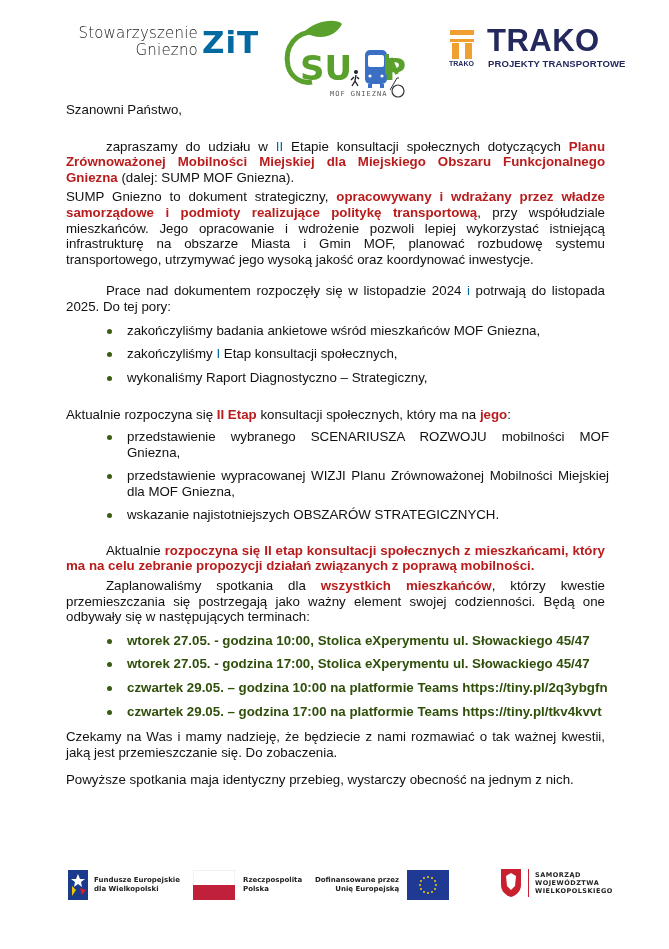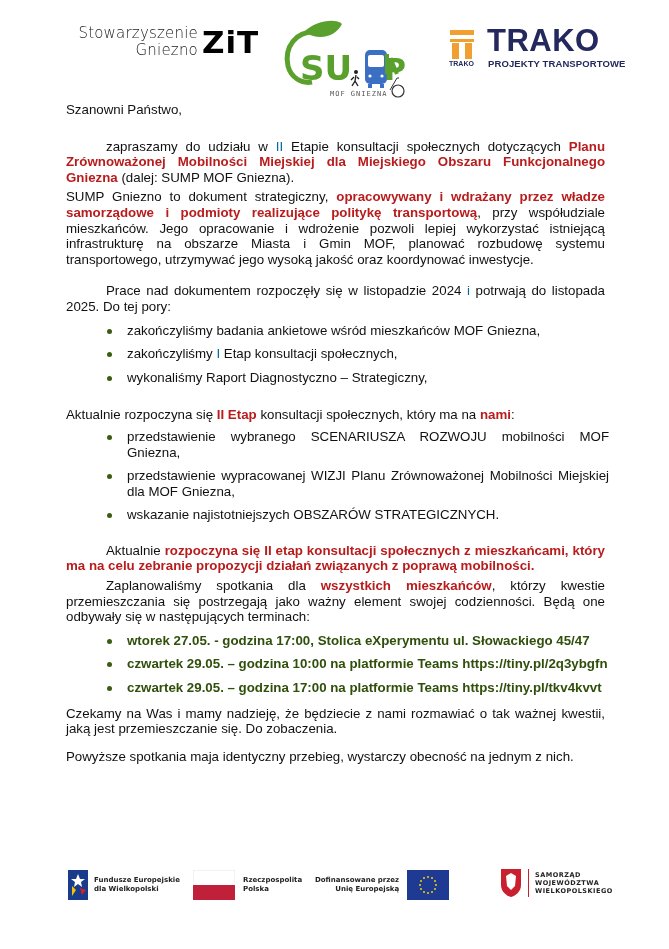--- a/index.html
+++ b/index.html
@@ -2,21 +2,21 @@
 <html><head>
 <meta charset="utf-8">
 <style>
   html, body { margin: 0; padding: 0; background: #ffffff; }
   body { width: 669px; height: 949px; position: relative; overflow: hidden;
          font-family: "Liberation Sans", sans-serif; color: #111111; }
   .abs { position: absolute; }
   
   .stow { left: 68px; top: 25px; width: 130px; text-align: right; font-family: "DejaVu Sans", sans-serif;
           font-size: 15px; line-height: 17px; color: #222; font-weight: 300; letter-spacing: 0.2px; }
-  .zit { left: 202px; top: 24px; font-family: "DejaVu Sans", sans-serif; font-size: 31px; font-weight: bold; color: #000000; letter-spacing: 1px; }
+  .zit { left: 202px; top: 24px; font-family: "DejaVu Sans", sans-serif; font-size: 31px; font-weight: bold; color: #0369a1; letter-spacing: 1px; }
   .sump { left: 280px; top: 18px; width: 150px; height: 82px; }
   .trako-word { left: 487px; top: 23px; font-size: 31px; font-weight: bold; color: #23295c; letter-spacing: 0.5px; }
   .trako-sub { left: 488px; top: 58px; font-size: 9.5px; color: #23295c; font-weight: bold; letter-spacing: 0.1px; }
   .trako-small { left: 449px; top: 60px; font-size: 7px; font-weight: bold; color: #23295c; }
 
   
   .content { left: 62px; top: 98px; width: 547px; font-size: 13.3px; line-height: 15.6px; }
   p { margin: 4px; text-align: justify; }
   .indent { text-indent: 40px; }
   .g { color: #b91c1c; font-weight: bold; }
@@ -81,33 +81,34 @@
   <p><span>SUMP Gniezno to dokument strategiczny, </span><span class="g">opracowywany i wdrażany przez władze samorządowe i podmioty realizujące politykę transportową</span><span>, przy współudziale mieszkańców. Jego opracowanie i wdrożenie pozwoli lepiej wykorzystać istniejącą infrastrukturę na obszarze Miasta i Gmin MOF, planować rozbudowę systemu transportowego, utrzymywać jego wysoką jakość oraz koordynować inwestycje.</span></p>
 
   <p class="indent" style="margin-top:16px;"><span>Prace nad dokumentem rozpoczęły się w listopadzie 2024 </span><span class="gr">i</span><span> potrwają do listopada 2025. Do tej pory:</span></p>
 
   <ul style="margin-top:8px;">
     <li><span class="dot"></span><span>zakończyliśmy badania ankietowe wśród mieszkańców MOF Gniezna,</span></li>
     <li><span class="dot"></span><span>zakończyliśmy </span><span class="gr">I</span><span> Etap konsultacji społecznych,</span></li>
     <li><span class="dot"></span><span>wykonaliśmy Raport Diagnostyczno – Strategiczny,</span></li>
   </ul>
 
-  <p style="margin-top:22px;"><span>Aktualnie rozpoczyna się </span><span class="g">II Etap</span><span> konsultacji społecznych, który ma na </span><span class="g">nami</span><span>:</span></p>
+  <p style="margin-top:22px;"><span>Aktualnie rozpoczyna się </span><span class="g">II Etap</span><span> konsultacji społecznych, który ma na </span><span class="g">jego</span><span>:</span></p>
 
   <ul style="margin-top:6px;">
     <li><span class="dot"></span><span>przedstawienie wybranego SCENARIUSZA ROZWOJU mobilności MOF Gniezna,</span></li>
     <li><span class="dot"></span><span>przedstawienie wypracowanej WIZJI Planu Zrównoważonej Mobilności Miejskiej dla MOF Gniezna,</span></li>
     <li><span class="dot"></span><span>wskazanie najistotniejszych OBSZARÓW STRATEGICZNYCH.</span></li>
   </ul>
 
   <p class="indent" style="margin-top:20px;"><span>Aktualnie </span><span class="g">rozpoczyna się II etap konsultacji społecznych z mieszkańcami, który ma na celu zebranie propozycji działań związanych z poprawą mobilności.</span></p>
 
   <p class="indent"><span>Zaplanowaliśmy spotkania dla </span><span class="g">wszystkich mieszkańców</span><span>, którzy kwestie przemieszczania się postrzegają jako ważny element swojej codzienności. Będą one odbywały się w następujących terminach:</span></p>
 
   <ul class="bold-green" style="margin-top:8px;">
+    <li><span class="dot"></span><span>wtorek 27.05. - godzina 10:00, Stolica eXperymentu ul. Słowackiego 45/47</span></li>
     <li><span class="dot"></span><span>wtorek 27.05. - godzina 17:00, Stolica eXperymentu ul. Słowackiego 45/47</span></li>
     <li><span class="dot"></span><span>czwartek 29.05. – godzina 10:00 na platformie Teams https://tiny.pl/2q3ybgfn</span></li>
     <li><span class="dot"></span><span>czwartek 29.05. – godzina 17:00 na platformie Teams https://tiny.pl/tkv4kvvt</span></li>
   </ul>
 
   <p style="margin-top:10px;">Czekamy na Was i mamy nadzieję, że będziecie z nami rozmawiać o tak ważnej kwestii, jaką jest przemieszczanie się. Do zobaczenia.</p>
   <p style="margin-top:12px;">Powyższe spotkania maja identyczny przebieg, wystarczy obecność na jednym z nich.</p>
 </div>
 
 <div class="abs footer">

